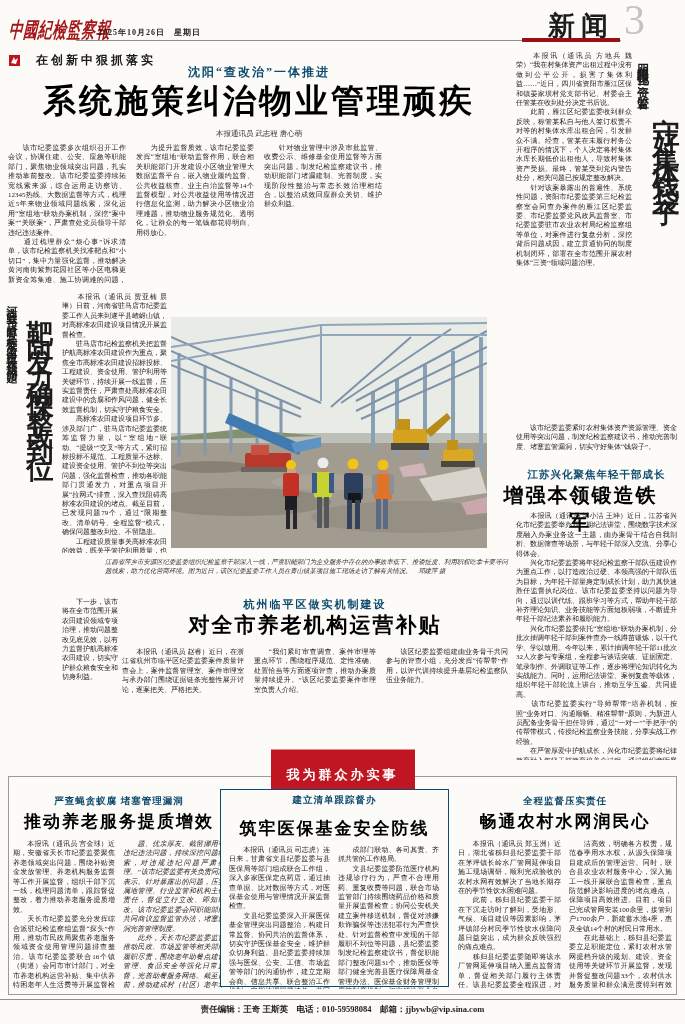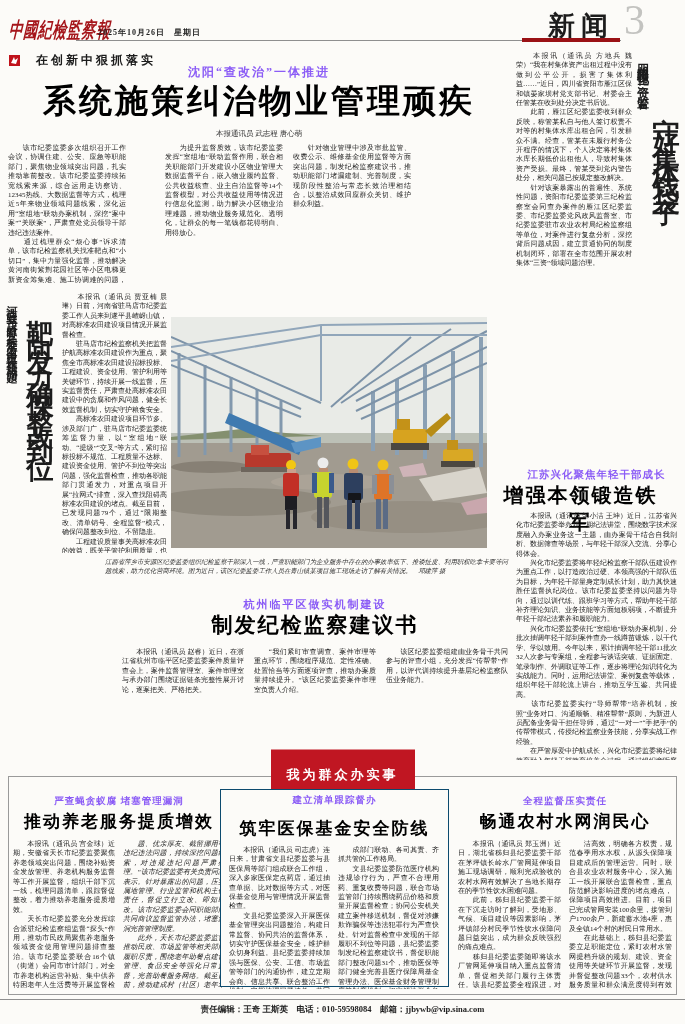--- a/index.html
+++ b/index.html
@@ -2,21 +2,21 @@
 <html><head>
 <meta charset="utf-8">
 <style>
   html,body{margin:0;padding:0;background:#d8d8d4;}
   .page{position:relative;width:685px;height:1024px;margin:0 auto;background:#fcfbf8;
         font-family:"Liberation Serif",serif;color:#1c1c1c;overflow:hidden;}
   .abs{position:absolute;}
   .vert{writing-mode:vertical-rl;}
   .bt{font-size:7px;line-height:9.4px;text-align:justify;white-space:pre-wrap;color:#222;overflow:hidden;}
   .rule{background:#8f8f8f;}
-  .kick{font-weight:bold;text-align:center;color:#8b5cf6;}
+  .kick{font-weight:bold;text-align:center;color:#0c4a6e;}
   .hl{font-weight:bold;text-align:center;color:#000000;letter-spacing:2px;}
   .cols{display:flex;}
   .cols>div{overflow:hidden;}
   .credit{white-space:nowrap;}
   .logo{font-weight:bold;font-style:italic;color:#a5161b;font-size:21px;letter-spacing:1px;
         transform:scaleX(.66) skewX(-6deg);transform-origin:left center;white-space:nowrap;}
   .boxed{border:1px solid #9a9a9a;}
   .capwrap{font-size:6.4px;line-height:9px;text-align:justify;color:#303030;font-style:italic;}
 </style>
 </head>
@@ -41,30 +41,31 @@
     </span>
     <span style="font-size:12px;font-weight:bold;letter-spacing:3px;">在创新中狠抓落实</span>
   </div>
 
   <div class="abs kick" style="left:8px;top:64px;width:502px;font-size:12px;letter-spacing:2px;">沈阳“查改治”一体推进</div>
   <div class="abs hl" style="left:8px;top:79px;width:502px;font-size:33px;letter-spacing:3px;">系统施策纠治物业管理顽疾</div>
   <div class="abs" style="left:8px;top:129px;width:502px;text-align:center;font-size:7.5px;color:#333;">本报通讯员 武志程 唐心萌</div>
   <div class="abs cols" style="left:8px;top:144px;width:502px;height:140px;gap:10px;">
     <div class="bt" style="width:118px;height:140px;">　　该市纪委监委多次组织召开工作会议，协调住建、公安、应急等职能部门，聚焦物业领域突出问题，扎实推动靠前整改。该市纪委监委持续拓宽线索来源，综合运用走访察访、12345热线、大数据监督等方式，梳理近5年来物业领域问题线索，深化运用“室组地”联动办案机制，深挖“案中案”“关联案”，严肃查处党员领导干部违纪违法案件。
 　　通过梳理群众“烦心事”诉求清单，该市纪检监察机关找准靶点和“小切口”，集中力量强化监督，推动解决黄河南街紫荆花园社区等小区电梯更新资金筹集难、施工协调难的问题，130部老旧电梯实现更新改造。</div>
-    <div class="bt" style="width:118px;height:140px;margin-left:29px;">　　为提升监督质效，该市纪委监委发挥“室组地”联动监督作用，联合相关职能部门开发建设小区物业管理大数据监督平台，嵌入物业履约监督、公共收益核查、业主自治监督等14个监督模型，对公共收益使用等情况进行信息化监测，助力解决小区物业治理难题，推动物业服务规范化、透明化，让群众的每一笔钱都花得明白、用得放心。</div>
+    <div class="bt" style="width:118px;height:140px;">　　为提升监督质效，该市纪委监委发挥“室组地”联动监督作用，联合相关职能部门开发建设小区物业管理大数据监督平台，嵌入物业履约监督、公共收益核查、业主自治监督等14个监督模型，对公共收益使用等情况进行信息化监测，助力解决小区物业治理难题，推动物业服务规范化、透明化，让群众的每一笔钱都花得明白、用得放心。</div>
     <div class="bt" style="width:118px;height:140px;">　　针对物业管理中涉及审批监管、收费公示、维修基金使用监督等方面突出问题，制发纪检监察建议书，推动职能部门堵漏建制、完善制度，实现阶段性整治与常态长效治理相结合，以整治成效回应群众关切、维护群众利益。</div>
   </div>
 
   <div class="abs vert" style="left:4px;top:296px;height:272px;font-size:11px;font-weight:bold;letter-spacing:4px;">河南驻马店紧盯高标准农田建设领域问题</div>
   <div class="abs vert" style="left:22px;top:298px;height:462px;font-size:27px;font-weight:bold;letter-spacing:15px;">靶向发力确保整改到位</div>
   <div class="abs bt" style="left:62px;top:293px;width:105px;height:260px;">　　本报讯（通讯员 贾亚楠 晨琳）日前，河南省驻马店市纪委监委工作人员来到遂平县嵖岈山镇，对高标准农田建设项目情况开展监督检查。
 　　驻马店市纪检监察机关把监督护航高标准农田建设作为重点，聚焦全市高标准农田建设招标投标、工程建设、资金使用、管护利用等关键环节，持续开展一线监督，压实监督责任，严肃查处高标准农田建设中的贪腐和作风问题，健全长效监督机制，切实守护粮食安全。
 　　高标准农田建设项目环节多、涉及部门广，驻马店市纪委监委统筹监督力量，以“室组地”联动、“提级”“交叉”等方式，紧盯招标投标不规范、工程质量不达标、建设资金使用、管护不到位等突出问题，强化监督检查，推动各职能部门贯通发力，对重点项目开展“拉网式”排查，深入查找阻碍高标准农田建设的堵点。截至目前，已发现问题79个，通过“限期整改、清单销号、全程监督”模式，确保问题整改到位、不留隐患。
 　　工程建设质量事关高标准农田的效益，既关乎管护利用质量，也是群众利益的关键。该市纪委监委联合农业农村等部门，业农村局纪检监察组等监督单位，对典型案件进行复盘分析，深挖背后问题成因，推动建立常态化制度机制。</div>
+  <div class="abs bt" style="left:62px;top:598px;width:56px;height:160px;">　　下一步，该市将在全市范围开展农田建设领域专项治理，推动问题整改见底见效，以有力监督护航高标准农田建设，切实守护群众粮食安全和切身利益。</div>
 
   <div class="abs" style="left:171px;top:317px;width:316px;height:231px;">
     <svg width="316" height="231" viewBox="0 0 316 231">
       <rect width="316" height="231" fill="#e9ebe7"></rect>
       <rect y="116" width="316" height="12" fill="#bcc0b6"></rect>
       <path d="M0,120 L70,112 L150,119 L0,123 Z" fill="#84906f"></path>
       <rect y="126" width="316" height="105" fill="#a19b90"></rect>
       <ellipse cx="70" cy="185" rx="90" ry="14" fill="#8f897d"></ellipse>
       <ellipse cx="240" cy="200" rx="100" ry="16" fill="#968f83"></ellipse>
       <ellipse cx="160" cy="165" rx="60" ry="8" fill="#aba397"></ellipse>
@@ -173,32 +174,33 @@
         </g>
       </g>
     </svg>
   </div>
 
   <div class="abs capwrap" style="left:105px;top:557px;width:403px;">
     <span>江西省萍乡市安源区纪委监委组织纪检监察干部深入一线，严查职能部门为企业服务中存在的办事效率低下、推诿扯皮、利用职权吃拿卡要等问题线索，助力优化营商环境。图为近日，该区纪委监委工作人员在青山镇某项目施工现场走访了解有关情况。</span>　<span class="credit">邓建萍 摄</span>
   </div>
 
   <div class="abs kick" style="left:122px;top:597px;width:386px;font-size:11px;letter-spacing:2px;">杭州临平区做实机制建设</div>
-  <div class="abs hl" style="left:122px;top:611px;width:386px;font-size:21px;">制发纪检监察建议书</div>
+  <div class="abs hl" style="left:122px;top:611px;width:386px;font-size:21px;">对全市养老机构运营补贴</div>
   <div class="abs cols" style="left:122px;top:648px;width:386px;height:112px;gap:10px;">
     <div class="bt" style="width:122px;height:112px;">　　本报讯（通讯员 赵睿）近日，在浙江省杭州市临平区纪委监委案件质量评查会上，案件监督管理室、案件审理室与承办部门围绕证据链条完整性展开讨论，逐案把关、严格把关。</div>
     <div class="bt" style="width:122px;height:112px;">　　“我们紧盯审查调查、案件审理等重点环节，围绕程序规范、定性准确、处置恰当等方面逐项评查，推动办案质量持续提升。”该区纪委监委案件审理室负责人介绍。</div>
     <div class="bt" style="width:122px;height:112px;">　　该区纪委监委组建由业务骨干共同参与的评查小组，充分发挥“传帮带”作用，以评代训持续提升基层纪检监察队伍业务能力。</div>
   </div>
 
   <div class="abs bt" style="left:516px;top:52px;width:116px;height:368px;">　　本报讯（通讯员 方地兵 魏荣）“我在村集体资产出租过程中没有做到公平公开，损害了集体利益……”近日，四川省资阳市雁江区保和镇晏家坝村党支部书记、村委会主任管某在收到处分决定书后说。
 　　此前，雁江区纪委监委收到群众反映，称管某私自与他人签订权责不对等的村集体水库出租合同，引发群众不满。经查，管某在未履行村务公开程序的情况下，个人决定将村集体水库长期低价出租他人，导致村集体资产受损。最终，管某受到党内警告处分，相关问题已按规定整改解决。
 　　针对该案暴露出的普遍性、系统性问题，资阳市纪委监委第三纪检监察室会同查办案件的雁江区纪委监委、市纪委监委党风政风监督室、市纪委监委驻市农业农村局纪检监察组等单位，对案件进行复盘分析，深挖背后问题成因，建立贯通协同的制度机制闭环，部署在全市范围开展农村集体“三资”领域问题治理。</div>
   <div class="abs vert" style="left:634px;top:54px;height:205px;font-size:12px;font-weight:bold;letter-spacing:2px;">四川资阳强化“三资”监管</div>
   <div class="abs vert" style="left:648px;top:96px;height:335px;font-size:27px;font-weight:bold;letter-spacing:14px;">守好集体钱袋子</div>
+  <div class="abs bt" style="left:516px;top:424px;width:161px;height:38px;">　　该市纪委监委紧盯农村集体资产资源管理、资金使用等突出问题，制发纪检监察建议书，推动完善制度、堵塞监管漏洞，切实守好集体“钱袋子”。</div>
 
   <div class="abs kick" style="left:516px;top:468px;width:161px;font-size:10.5px;letter-spacing:1px;">江苏兴化聚焦年轻干部成长</div>
   <div class="abs hl" style="left:500px;top:482px;width:161px;font-size:20px;">增强本领锻造铁军</div>
   <div class="abs bt" style="left:516px;top:512px;width:161px;height:248px;">　　本报讯（通讯员 邹小洁 王坤）近日，江苏省兴化市纪委监委举办新一期纪法讲堂，围绕数字技术深度融入办案业务这一主题，由办案骨干结合自我剖析、数据筛查等场景，与年轻干部深入交流、分享心得体会。
 　　兴化市纪委监委将年轻纪检监察干部队伍建设作为重点工作，以打造政治过硬、本领高强的干部队伍为目标，为年轻干部量身定制成长计划，助力其快速胜任监督执纪岗位。该市纪委监委坚持以问题为导向，通过以训代练、跟班学习等方式，帮助年轻干部补齐理论知识、业务技能等方面短板弱项，不断提升年轻干部纪法素养和履职能力。
 　　兴化市纪委监委依托“室组地”联动办案机制，分批次抽调年轻干部到案件查办一线蹲苗锻炼，以干代学、学以致用。今年以来，累计抽调年轻干部11批次32人次参与专案组，全程参与谈话突破、证据固定、笔录制作、外调取证等工作，逐步将理论知识转化为实战能力。同时，运用纪法讲堂、案例复盘等载体，组织年轻干部轮流上讲台，推动互学互鉴、共同提高。
 　　该市纪委监委实行“导师帮带”培养机制，按照“业务对口、沟通顺畅、精准帮带”原则，为新进人员配备业务骨干担任导师，通过“一对一”“手把手”的传帮带模式，传授纪检监察业务技能，分享实战工作经验。
 　　在严管厚爱中护航成长，兴化市纪委监委将纪律教育融入年轻干部教育培养全过程，通过组织旁听庭审、观看警示教育片、集体廉政谈话等形式，用身边事教育身边人，教育引导年轻干部知敬畏、存戒惧、守底线。该市纪委监委建立年轻干部成长档案，动态跟踪工作实绩、学习情况，持续激发干事创业内生动力。</div>
 
   <div class="abs boxed" style="left:8px;top:776px;width:667px;height:217px;background:#fcfbf8;">

